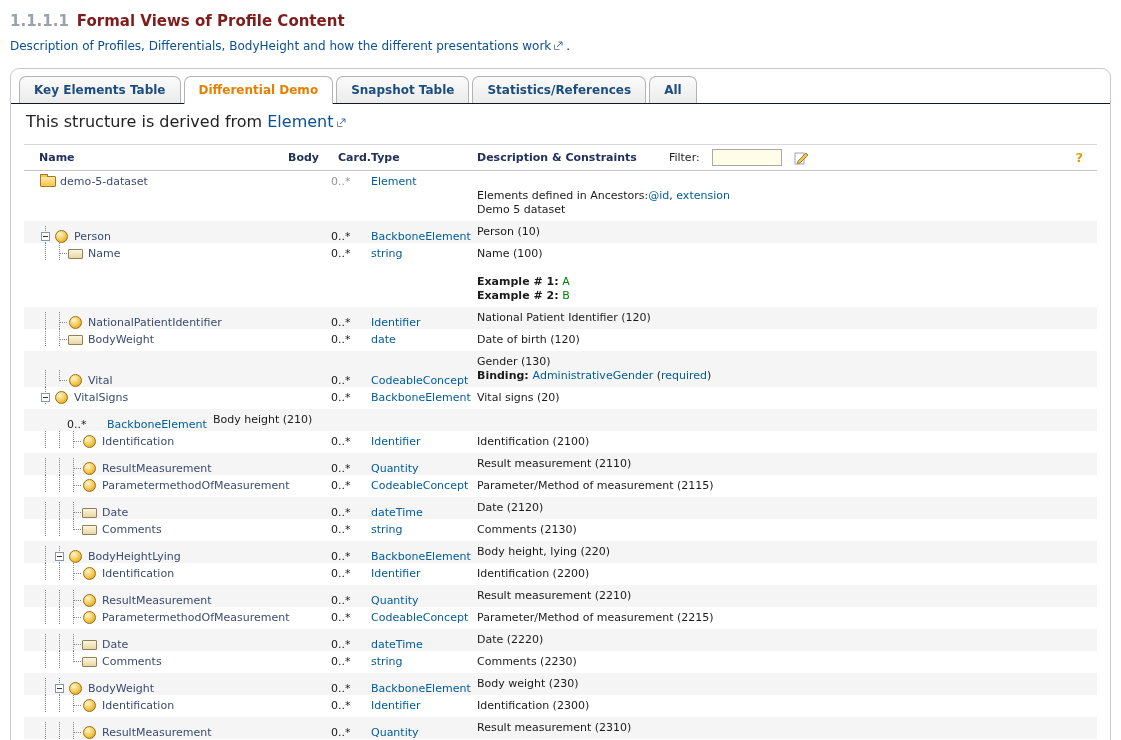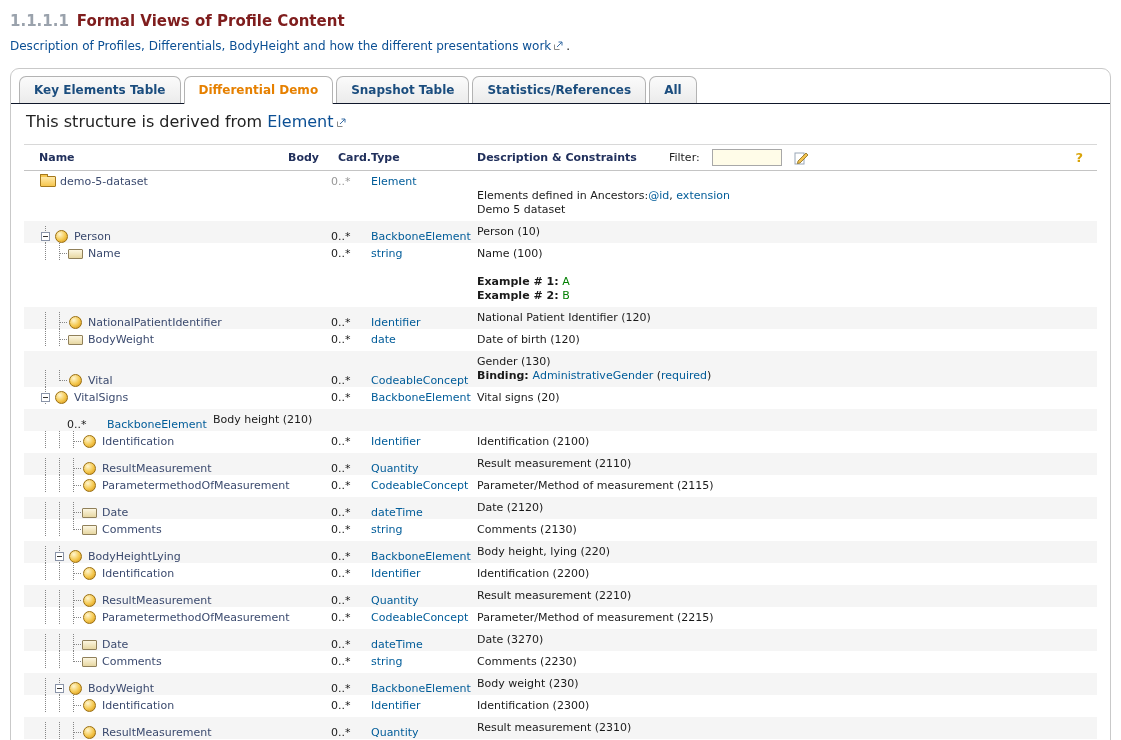--- a/index.html
+++ b/index.html
@@ -398,21 +398,21 @@
             <span class="guide g-t"></span>
             <span class="icon-slot">
               <span class="icon icon-rect"></span>
             </span>
             <span class="nm">Date</span>
           </div>
           <div class="c-flags"></div>
           <div class="c-card">0..*</div>
           <div class="c-type"><span class="seg-l">dateTime</span></div>
           <div class="c-desc">
-            <div class="dline"><span>Date (3270)</span></div>
+            <div class="dline"><span>Date (2220)</span></div>
           </div>
         </div>
         <div class="trow">
           <div class="c-name">
             <span class="guide g-v"></span>
             <span class="guide g-v"></span>
             <span class="guide g-e"></span>
             <span class="icon-slot">
               <span class="icon icon-rect"></span>
             </span>

